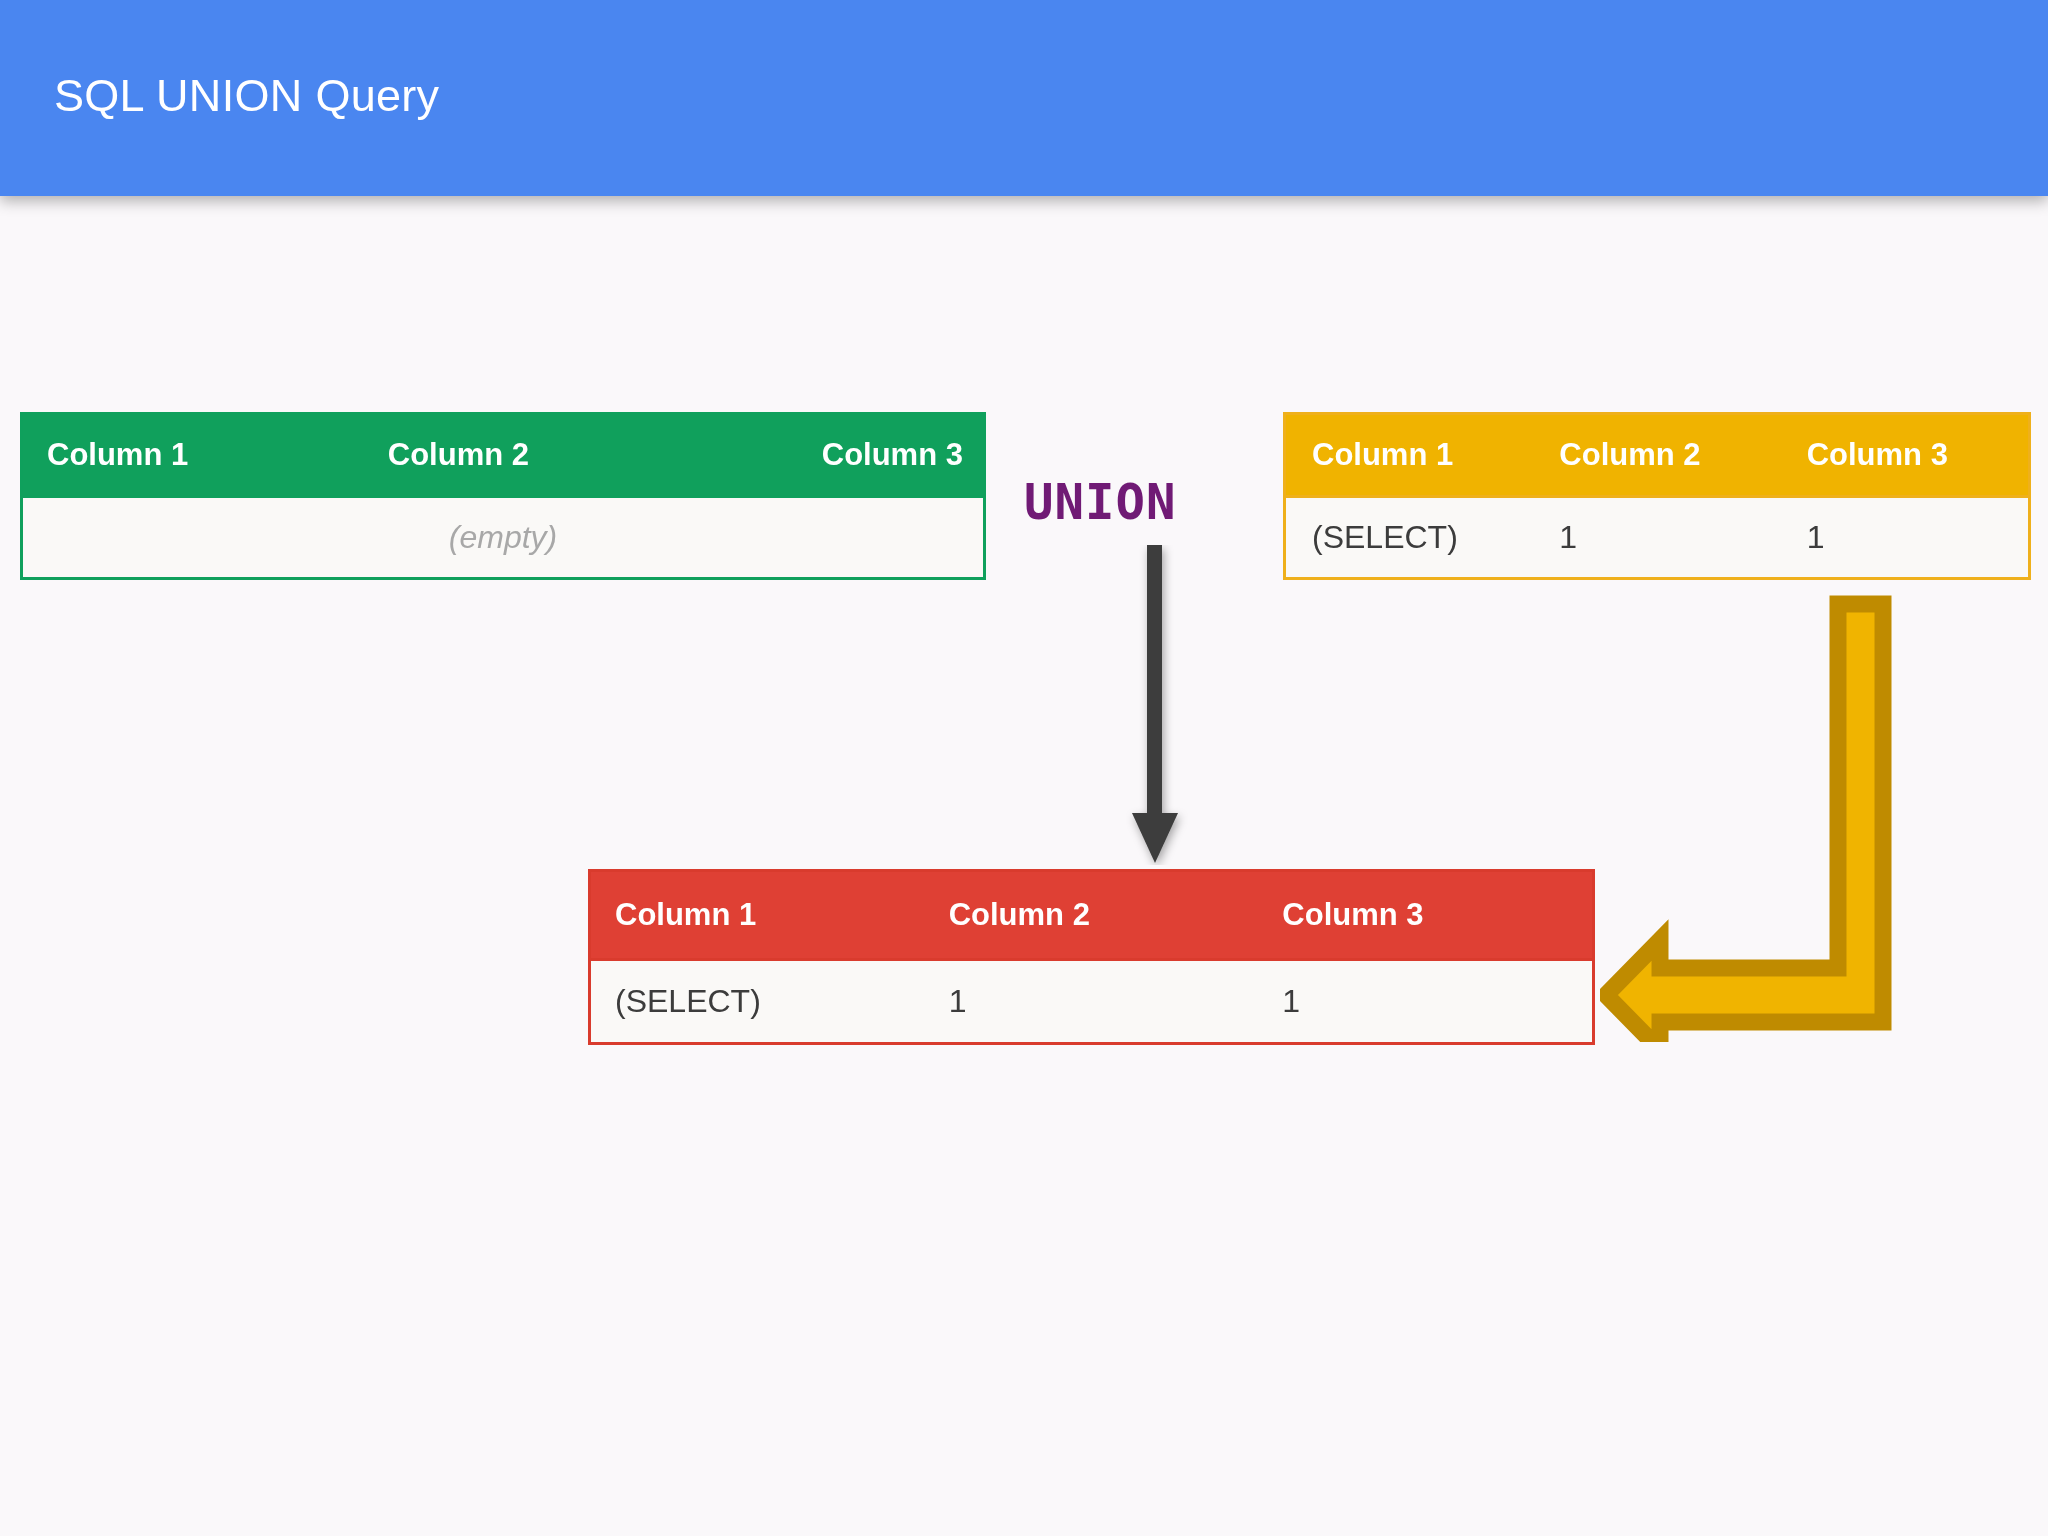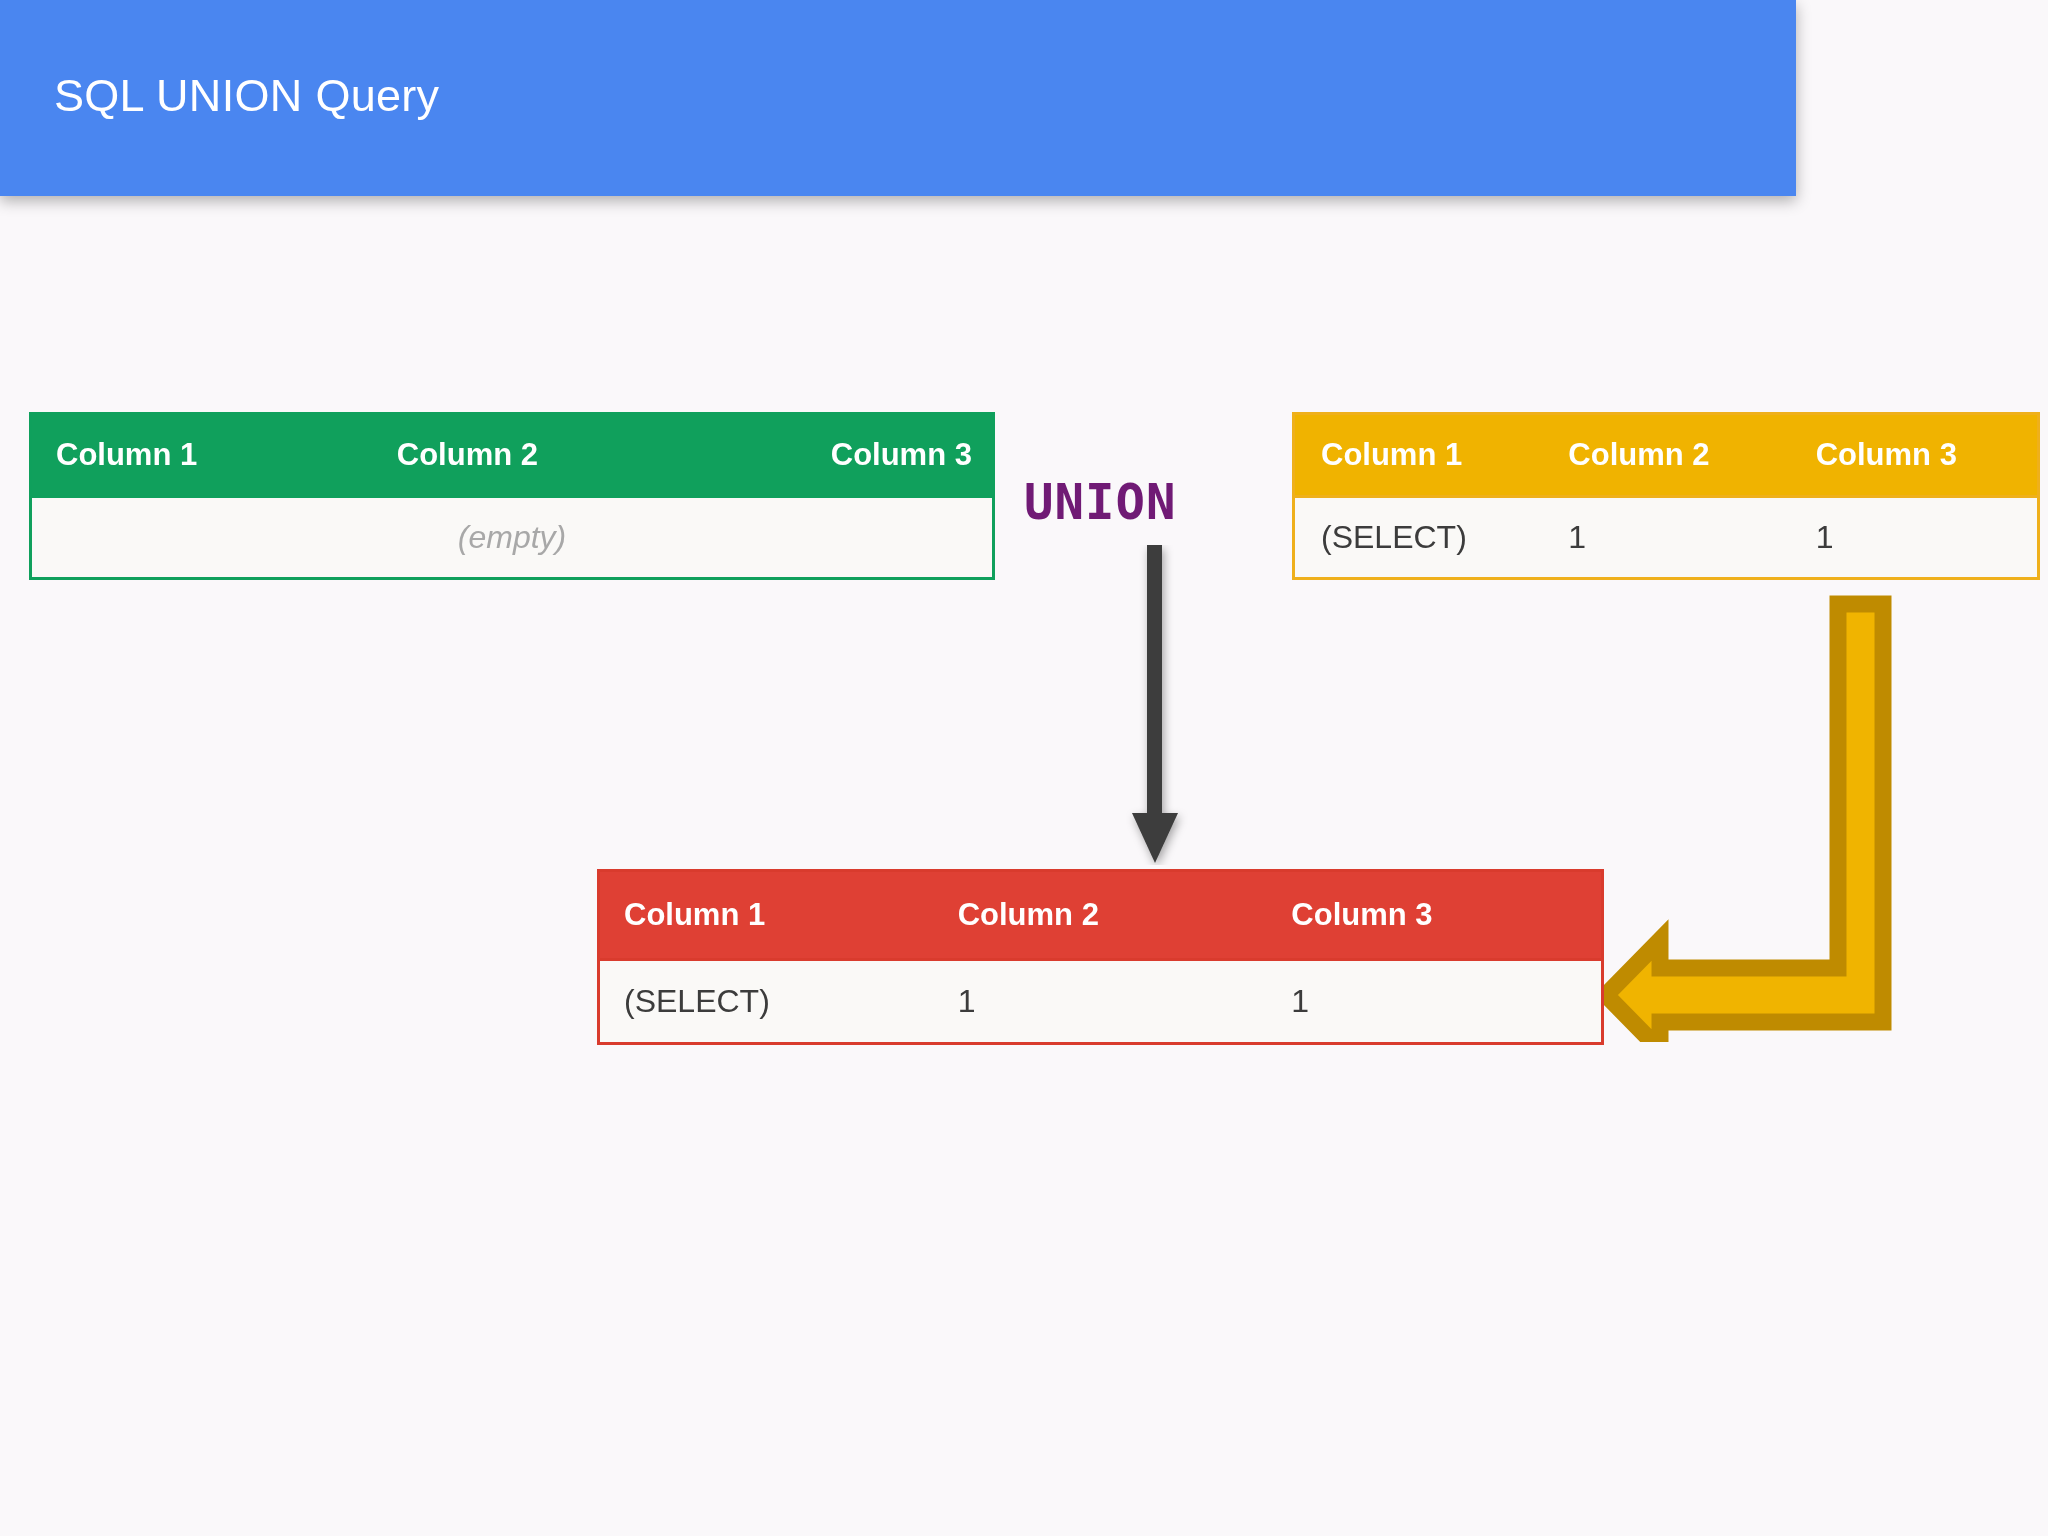--- a/index.html
+++ b/index.html
@@ -13,42 +13,40 @@
     font-family: "Liberation Sans", sans-serif;
     overflow: hidden;
     position: relative;
   }
 
   
   #app-header {
     position: absolute;
     left: 0;
     top: 0;
-    width: 1756px;
+    width: 2048px;
     height: 196px;
     background: #4a86f0;
     box-shadow: 0 5px 14px rgba(0,0,0,0.30);
     z-index: 5;
-    padding-left: 40px;
   }
   #app-title {
     position: absolute;
     left: 54px;
     top: 70px;
     font-size: 45px;
     color: #ffffff;
     letter-spacing: 0.3px;
     white-space: nowrap;
   }
 
   
   .vtable {
     position: absolute;
     box-sizing: border-box;
-    margin-left: 9px;
   }
   .vtable .thead {
     display: flex;
     box-sizing: border-box;
     height: 80px;
     align-items: center;
   }
   .vtable .thead .th {
     box-sizing: border-box;
     font-size: 31px;

